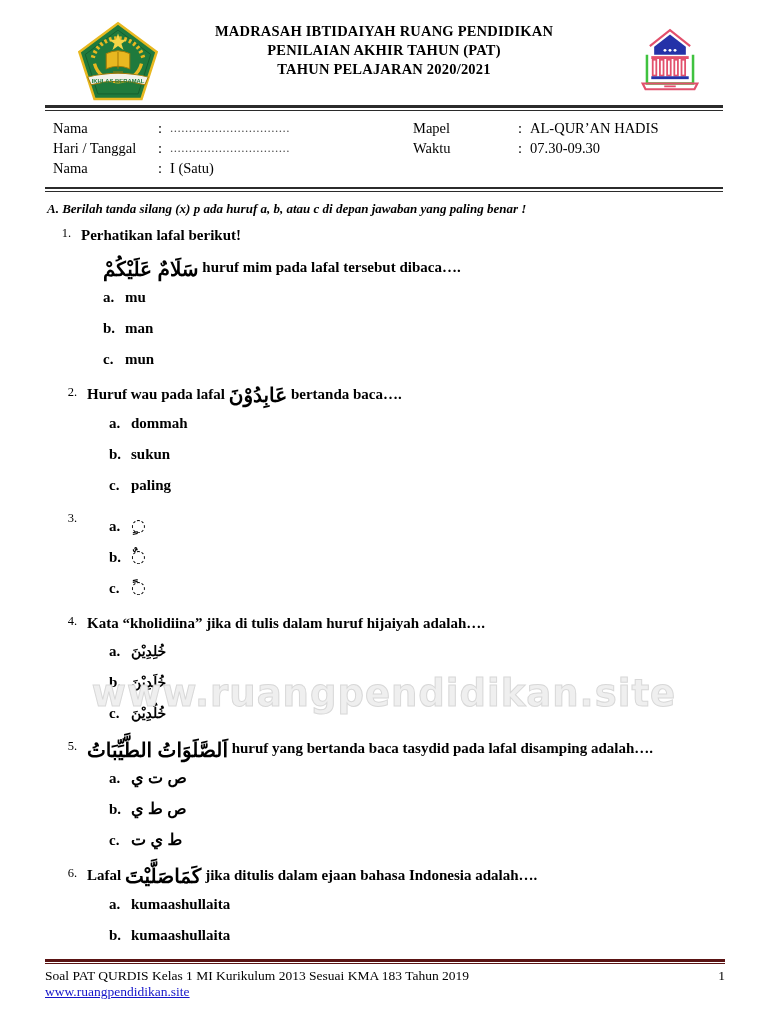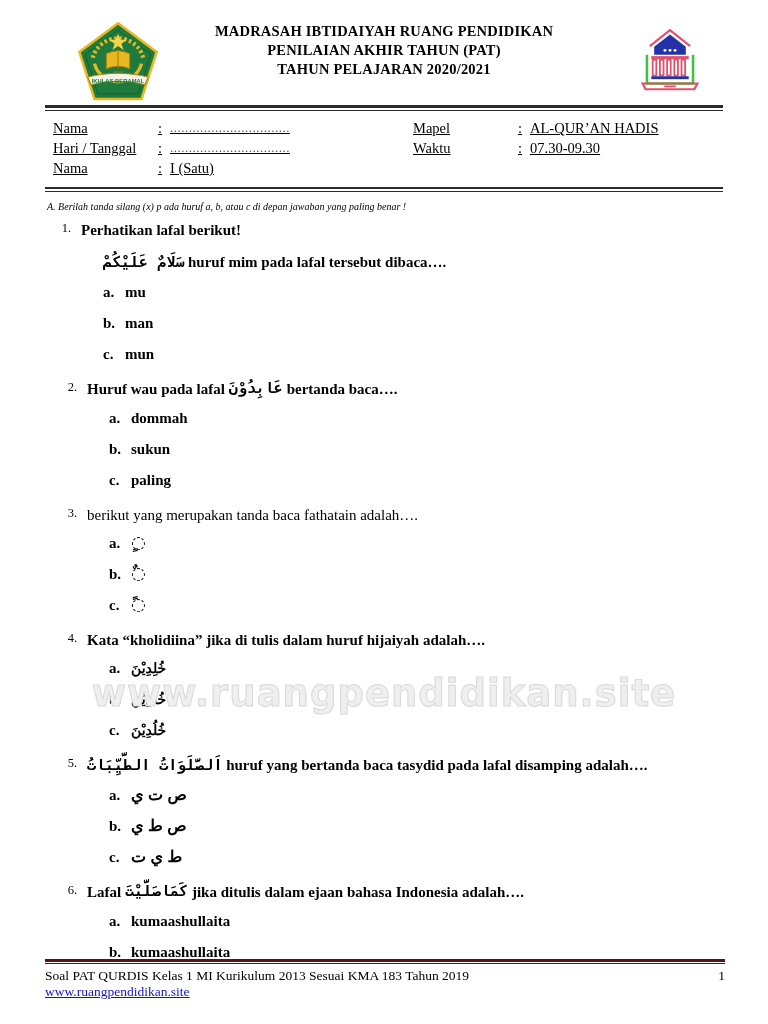--- a/index.html
+++ b/index.html
@@ -91,36 +91,36 @@
     height: 1px;
   }
 
   
   .ident {
     display: flex;
     font-size: 14.5px;
     line-height: 20px;
     padding: 7px 0 5px 8px;
   }
-  .ident-col { display: flex; text-decoration: underline; }
+  .ident-col { display: flex; }
   .ident-col.left { width: 360px; }
   .ident-labels { width: 105px; }
   .ident-sep { width: 12px; }
   .ident-vals { }
   .dots {
     letter-spacing: 0.5px;
     color: #555;
     font-size: 13px;
   }
 
   
   .instruction {
     font-style: italic;
-    font-weight: normal;
-    font-size: 10px;
+    font-weight: bold;
+    font-size: 13px;
     padding: 9px 0 4px 2px;
   }
 
   
   .qlist { font-size: 15px; }
   .q {
     display: flex;
     margin-top: 3px;
   }
   .q-num {
@@ -155,25 +155,25 @@
   }
   .opt-letter { width: 22px; flex: none; }
   .ar {
     font-family: Liberation Sans, sans-serif;
     direction: rtl;
     unicode-bidi: bidi-override;
     font-size: 16px;
   }
   .ar-sm { font-size: 14px; }
   .ar-inline {
-    font-family: Liberation Mono, monospace;
+    font-family: Liberation Sans, sans-serif;
     direction: rtl;
     display: inline-block;
     vertical-align: middle;
-    font-size: 15px;
+    font-size: 20px;
   }
   .mark {
     font-family: "DejaVu Sans", sans-serif;
     font-size: 17px;
     line-height: 18px;
     display: inline-block;
   }
   .q-indent-less .q-num { width: 26px; }
 
   
@@ -337,21 +337,20 @@
             <span class="opt-letter">c.</span>
             <span>paling</span>
           </div>
         </div>
       </div>
     </div>
 
     <div class="q">
       <div class="q-num">3.</div>
       <div class="q-body">
-        <div class="q-text q-normal">berikut yang merupakan tanda baca fathatain adalah….</div>
         <div class="opts">
           <div class="opt">
             <span class="opt-letter">a.</span>
             <span class="mark">◌ٍ</span>
           </div>
           <div class="opt">
             <span class="opt-letter">b.</span>
             <span class="mark">◌ٌ</span>
           </div>
           <div class="opt">

